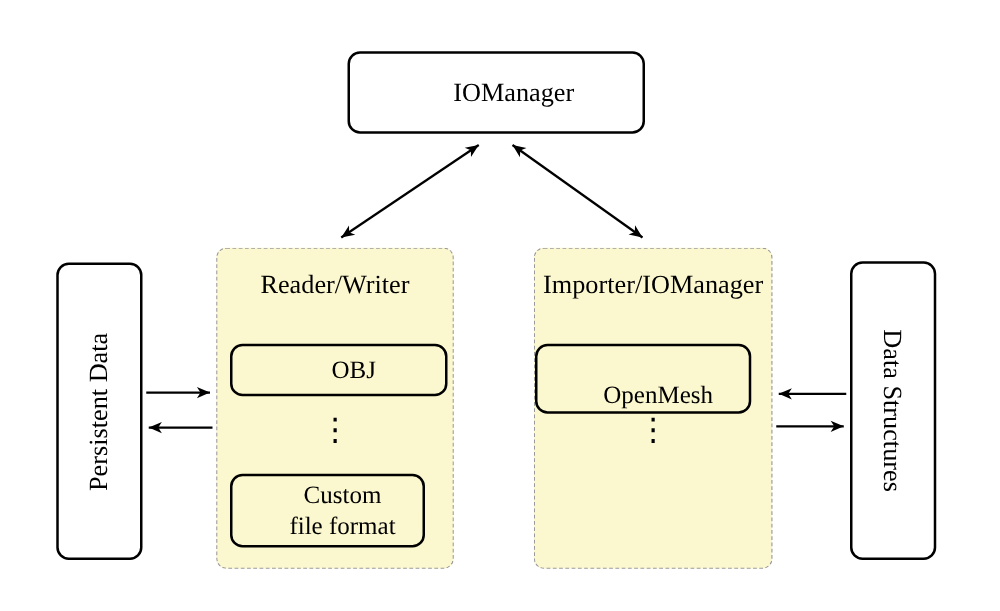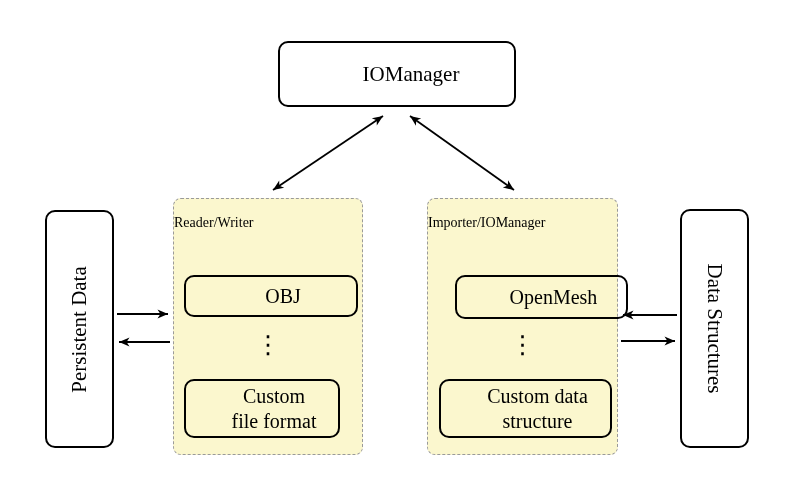--- a/index.html
+++ b/index.html
@@ -52,21 +52,22 @@
     position: absolute;
     background: var(--group-fill);
     border: 1.5px dashed var(--group-border);
     border-radius: 8px;
   }
   .group-title {
     position: absolute;
     top: 16px;
     left: 0;
     width: 100%;
-    font-size: 14px;
+    text-align: center;
+    font-size: 21px;
   }
   .inner-box {
     position: absolute;
     border: 2.5px solid var(--node-border);
     border-radius: 10px;
     background: transparent;
     display: flex;
     align-items: center;
     justify-content: center;
     text-align: center;
@@ -84,21 +85,21 @@
     line-height: 1;
     letter-spacing: 0;
   }
   
   .g1 { left: 173px; top: 198px; width: 190px; height: 257px; }
   .g1 .item-0 { left: 10px; top: 76px;  width: 174px; height: 42px; }
   .g1 .vdots  { top: 133px; }
   .g1 .item-1 { left: 10px; top: 180px; width: 156px; height: 59px; }
   
   .g2 { left: 427px; top: 198px; width: 191px; height: 257px; }
-  .g2 .item-0 { left: 27px; top: 76px;  width: 173px; height: 44px; }
+  .g2 .item-0 { left: 0; top: 76px;  width: 173px; height: 56px; align-items: flex-end; }
   .g2 .vdots  { top: 133px; }
   .g2 .item-1 { left: 11px; top: 180px; width: 173px; height: 59px; }
 </style>
 </head>
 <body>
 
 <div class="canvas">
 
   <svg class="arrows" width="800" height="489" viewBox="0 0 800 489" xmlns="http://www.w3.org/2000/svg">
     <defs>
@@ -139,19 +140,15 @@
 file format</span>
     </div>
   </div>
 
   <div class="group g2">
     <div class="group-title">Importer/IOManager</div>
     <div class="inner-box item-0">
       <span>OpenMesh</span>
     </div>
     <div class="vdots">⋮</div>
-    <div class="inner-box item-1">
-      <span>Custom data
-structure</span>
-    </div>
   </div>
 
 </div>
 
 </body></html>

